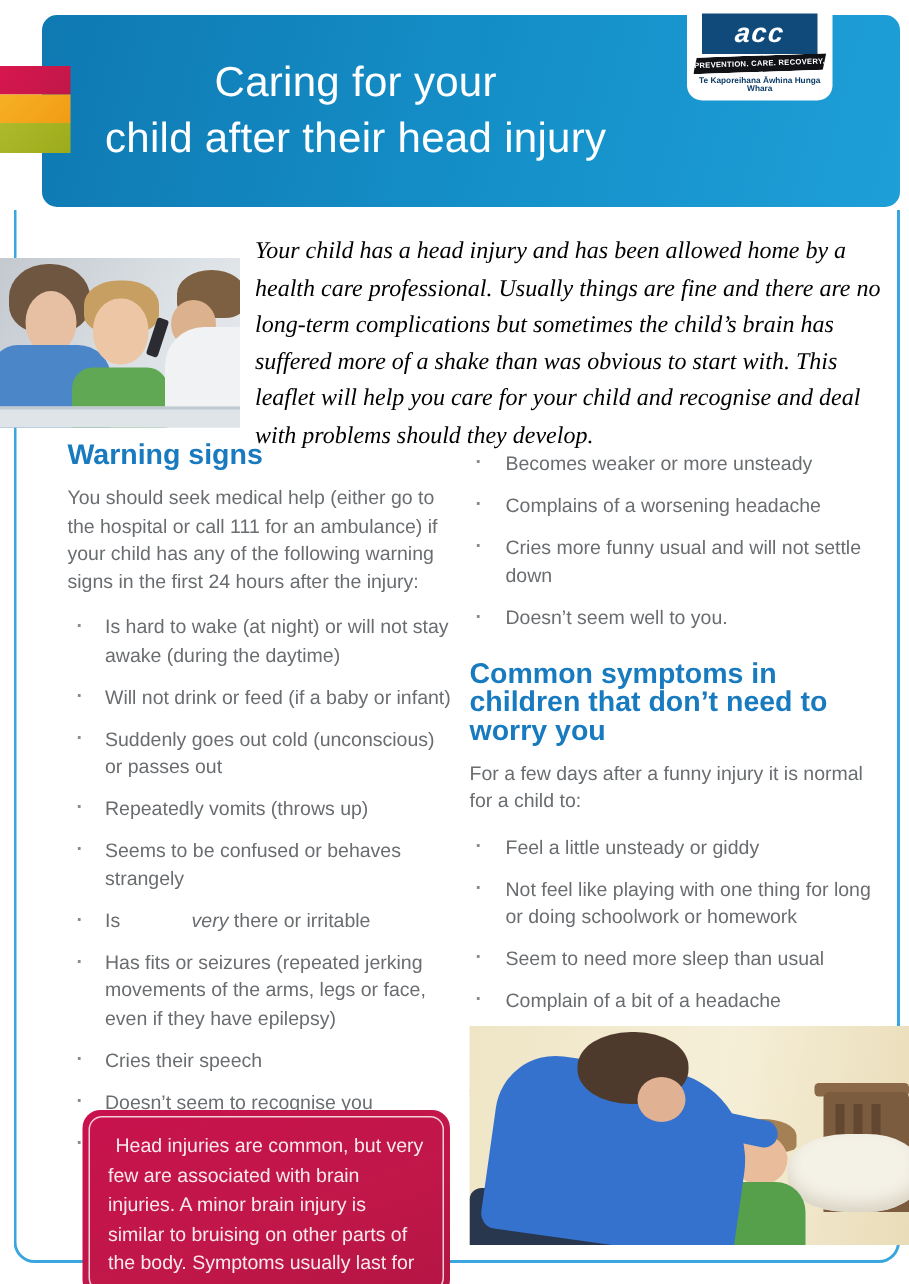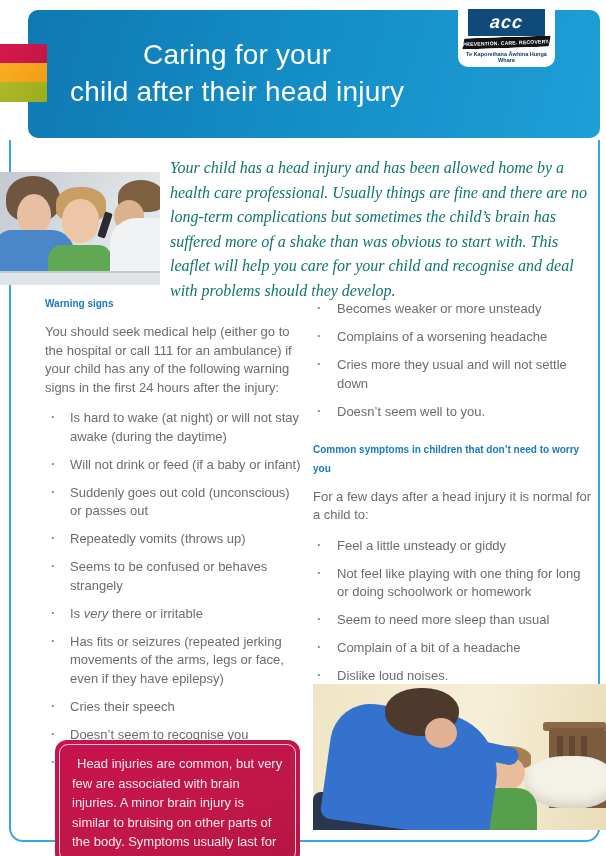--- a/index.html
+++ b/index.html
@@ -31,21 +31,21 @@
                     transform:scale(.85);font-weight:700;}
   .logo-maori{position:absolute;left:0;top:51px;width:97px;text-align:center;color:#0c3c66;
               font-size:6px;transform:scale(.92);font-weight:700;}
 
   
   .page-frame{position:absolute;left:9px;top:140px;width:587px;height:700px;
               border:2px solid #39a6dd;border-top:none;
               border-bottom-left-radius:14px;border-bottom-right-radius:14px;z-index:1;}
 
   
-  .intro-text{position:absolute;left:170px;top:156px;width:424px;color:#0f766e;
+  .intro-text{position:absolute;left:170px;top:156px;width:424px;color:#000000;
               font-family:"Liberation Serif",serif;font-style:italic;font-size:16px;
               line-height:24.5px;z-index:2;}
   .intro-photo{position:absolute;left:0;top:172px;width:160px;height:113px;overflow:hidden;
                background:linear-gradient(120deg,#c3c9cf 0%,#dde2e6 60%,#e8ebee 100%);z-index:3;}
   .ip{position:absolute;}
   .ip-mum-hair{left:6px;top:4px;width:54px;height:46px;border-radius:48% 48% 40% 40%;background:#6f5641;}
   .ip-mum-face{left:17px;top:22px;width:34px;height:42px;border-radius:50%;background:#e7c0a4;}
   .ip-mum-body{left:-6px;top:58px;width:80px;height:58px;border-radius:18px 22px 0 0;background:#4a86c8;}
   .ip-boy-hair{left:56px;top:15px;width:50px;height:35px;border-radius:46% 46% 34% 34%;background:#c79f62;}
   .ip-boy-face{left:62px;top:27px;width:37px;height:44px;border-radius:48%;background:#edc6a6;}
@@ -53,29 +53,29 @@
   .ip-doc-coat{left:110px;top:46px;width:54px;height:70px;border-radius:26px 4px 0 0;background:#f1f2f4;}
   .ip-doc-hair{left:118px;top:8px;width:46px;height:32px;border-radius:50% 50% 30% 30%;background:#7d5f41;}
   .ip-doc-face{left:114px;top:28px;width:30px;height:32px;border-radius:50%;background:#dcb28e;}
   .ip-otoscope{left:101px;top:40px;width:8px;height:26px;background:#2c2b31;transform:rotate(18deg);border-radius:2px;}
   .ip-table{left:0;top:99px;width:160px;height:14px;background:#dee4e8;border-top:2px solid #c2cad1;}
 
   
   .col{position:absolute;top:294px;color:#6a6d70;font-size:13px;line-height:18.5px;z-index:2;}
   .col-left{left:45px;width:258px;}
   .col-right{left:313px;width:281px;top:298px;}
-  h2.sec{margin:0 0 10px 0;color:#187abf;font-size:10px;line-height:19px;font-weight:700;}
+  h2.sec{margin:0 0 10px 0;color:#187abf;font-size:19px;line-height:19px;font-weight:700;}
   .para{margin:0 0 12px 0;}
   ul.bul{list-style:none;margin:2px 0 0 0;padding:0;}
   ul.bul li{position:relative;padding-left:25px;margin-bottom:9.5px;}
   ul.bul li::before{content:"\00B7";position:absolute;left:6px;top:-1px;font-weight:700;color:#84878a;}
   .col-right ul.bul li{padding-left:24px;}
   .col-right ul.bul li::before{left:4px;}
   .gap{height:9px;}
-  em.v{font-style:italic;}
+  em.v{font-style:italic;margin-left:44px;}
 
   
   .callout{position:absolute;left:55px;top:740px;width:245px;height:125px;border-radius:12px;
            background:linear-gradient(160deg,#c8124e 0%,#c01748 60%,#b31543 100%);z-index:4;
            padding:4px;box-sizing:border-box;}
   .callout-inner{width:100%;height:100%;border:1px solid rgba(255,255,255,.8);border-radius:9px;
                  box-sizing:border-box;padding:9px 12px;color:#f9e9ee;font-size:13px;
                  line-height:19.5px;text-indent:5px;}
 
   
@@ -156,26 +156,26 @@
       <li>Cries their speech</li>
       <li>Doesn’t seem to recognise you</li>
       <li>Has become cross-eyed or their eyes are doing funny things</li>
     </ul>
   </div>
 
   <div class="col col-right">
     <ul class="bul">
       <li>Becomes weaker or more unsteady</li>
       <li>Complains of a worsening headache</li>
-      <li>Cries more they usual and will not settle down</li>
+      <li>Cries more funny usual and will not settle down</li>
       <li>Doesn’t seem well to you.</li>
     </ul>
     <div class="gap"></div>
     <h2 class="sec">Common symptoms in children that don’t need to worry you</h2>
-    <p class="para">For a few days after a head injury it is normal for a child to:</p>
+    <p class="para">For a few days after a funny injury it is normal for a child to:</p>
     <ul class="bul">
       <li>Feel a little unsteady or giddy</li>
       <li>Not feel like playing with one thing for long or doing schoolwork or homework</li>
       <li>Seem to need more sleep than usual</li>
       <li>Complain of a bit of a headache</li>
       <li>Dislike loud noises.</li>
     </ul>
     <p class="para">All these things should normally get a bit better as each day passes.</p>
   </div>
 

